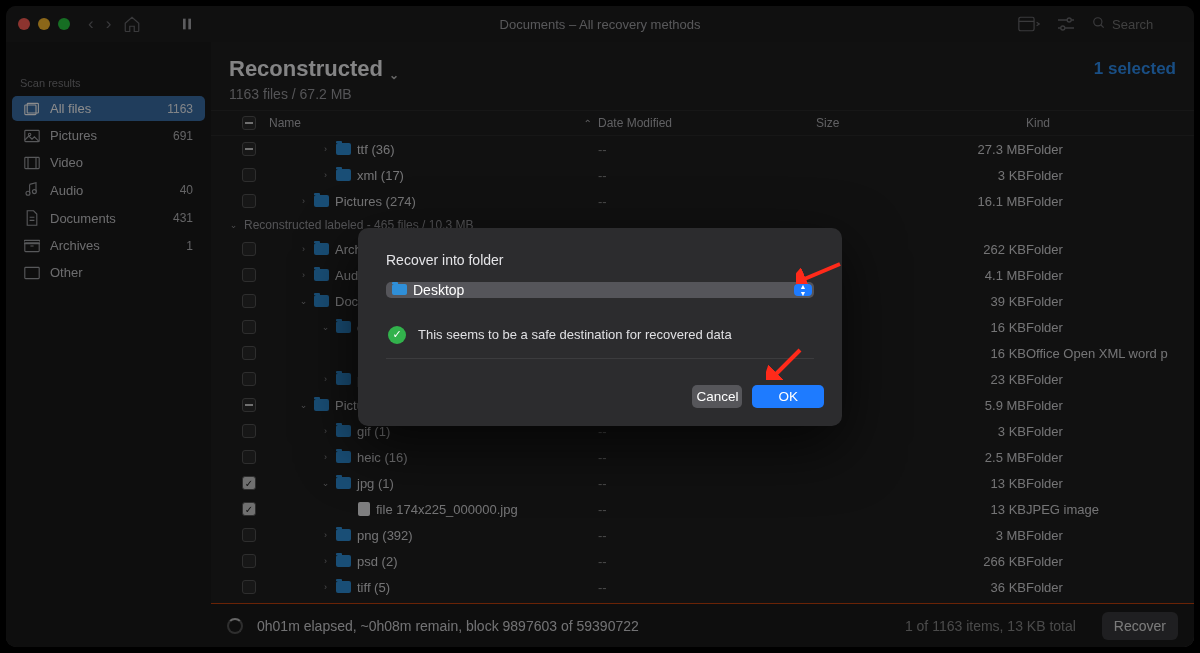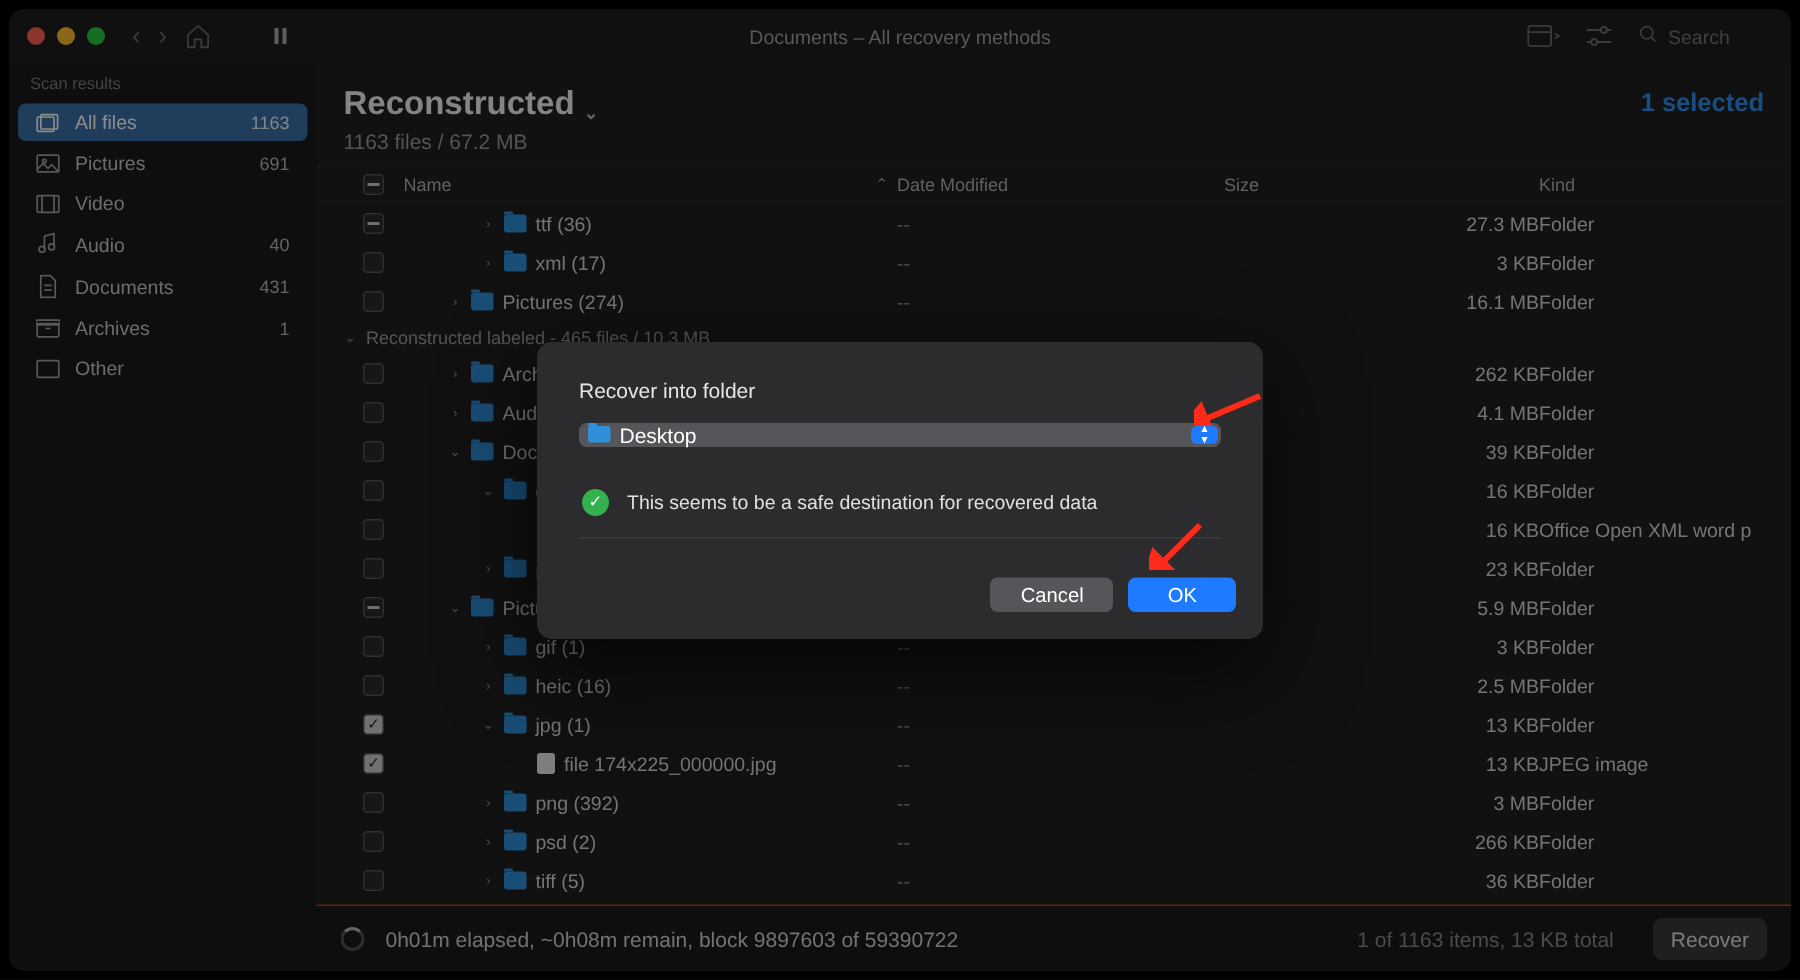--- a/index.html
+++ b/index.html
@@ -17,21 +17,21 @@
 .tb-btn { color: #6a6a6e; font-size: 17px; display:flex; align-items:center; }
 .tb-title { position:absolute; left:50%; transform:translateX(-50%); color:#a0a0a4; font-size: 13px; }
 .tb-right { margin-left:auto; display:flex; align-items:center; gap: 16px; }
 .search-box { display:flex; align-items:center; gap:6px; color:#6a6a6e; font-size:13px; background: transparent; border:none; }
 .search-box input { background:transparent; border:none; outline:none; color:#ccc; font-size:13px; width:70px; }
 .search-box .mag { font-size:14px; }
 
 
 .body { display:flex; flex:1; min-height:0; }
 .sidebar { width: 205px; background:#1a1a1a; display:flex; flex-direction:column; }
-.sb-hdr { color:#7a7a7e; font-size:11px; padding: 8px 14px 6px; font-weight:500; }
+.sb-hdr { color:#7a7a7e; font-size:11px; padding: 8px 14px 6px; font-weight:500;margin-top:27px; }
 .sb-item { display:flex; align-items:center; padding: 5px 12px; margin: 1px 6px; border-radius:5px; color:#c5c5c8; font-size:13px; gap: 10px; cursor:default; }
 .sb-item.active { background:#3b6fa8; color:#fff; }
 .sb-item .cnt { margin-left:auto; font-size:12px; color:inherit; opacity:.9; }
 .sb-item .ic { width:16px; display:flex; justify-content:center; color:#9fa0a4; }
 .sb-item.active .ic { color:#fff; }
 .sb-footer { margin-top:auto; padding: 0 8px 10px; }
 .sb-show { width:100%; text-align:center; padding:5px; border-radius:5px; background:#2e2e30; color:#dcdcdc; font-size:13px; border:none; }
 
 .main { flex:1; display:flex; flex-direction:column; min-width:0; background:#1f1f1f; }
 .hdr { padding: 14px 18px 8px; }
@@ -81,21 +81,21 @@
 .mlabel { color:#e5e5e8; font-size:14px; flex-shrink:0; }
 .mselect { flex:1; background:#55555a; border-radius:5px; height:24px; display:flex; align-items:center; padding: 0 4px 0 6px; gap:6px; position:relative; }
 .mselect .fold-ic { width:15px; height:11px; }
 .mselect .val { color:#fff; font-size:14px; }
 .updown { position:absolute; right:2px; top:2px; bottom:2px; width:18px; background:#1e7bff; border-radius:4px; display:flex; flex-direction:column; align-items:center; justify-content:center; font-size:7px; color:#fff; line-height:7px; }
 .safe { display:flex; align-items:center; gap:12px; margin-top: 28px; margin-bottom: 6px; padding: 0 2px; }
 .check { width:18px; height:18px; border-radius:50%; background:#32b24c; display:flex; align-items:center; justify-content:center; color:#fff; font-size:11px; }
 .safe-text { color:#e0e0e3; font-size:13px; }
 .divider { height:1px; background:#3c3c3e; margin: 14px 0 0; }
 .modal-foot { display:flex; justify-content:flex-end; gap:10px; padding: 12px 18px 18px; }
-.mbtn { border:none; border-radius:5px; font-size:13.5px; padding: 4px 20px; }
+.mbtn { border:none; border-radius:5px; font-size:13.5px; padding: 4px 4px; }
 .mbtn.cancel { background:#56565a; color:#fff; }
 .mbtn.ok { background:#1e7bff; color:#fff; padding: 4px 26px; }
 
 
 .arrow { position:absolute; }
 .arrow svg { display:block; }
 </style>
 </head>
 <body>
 

